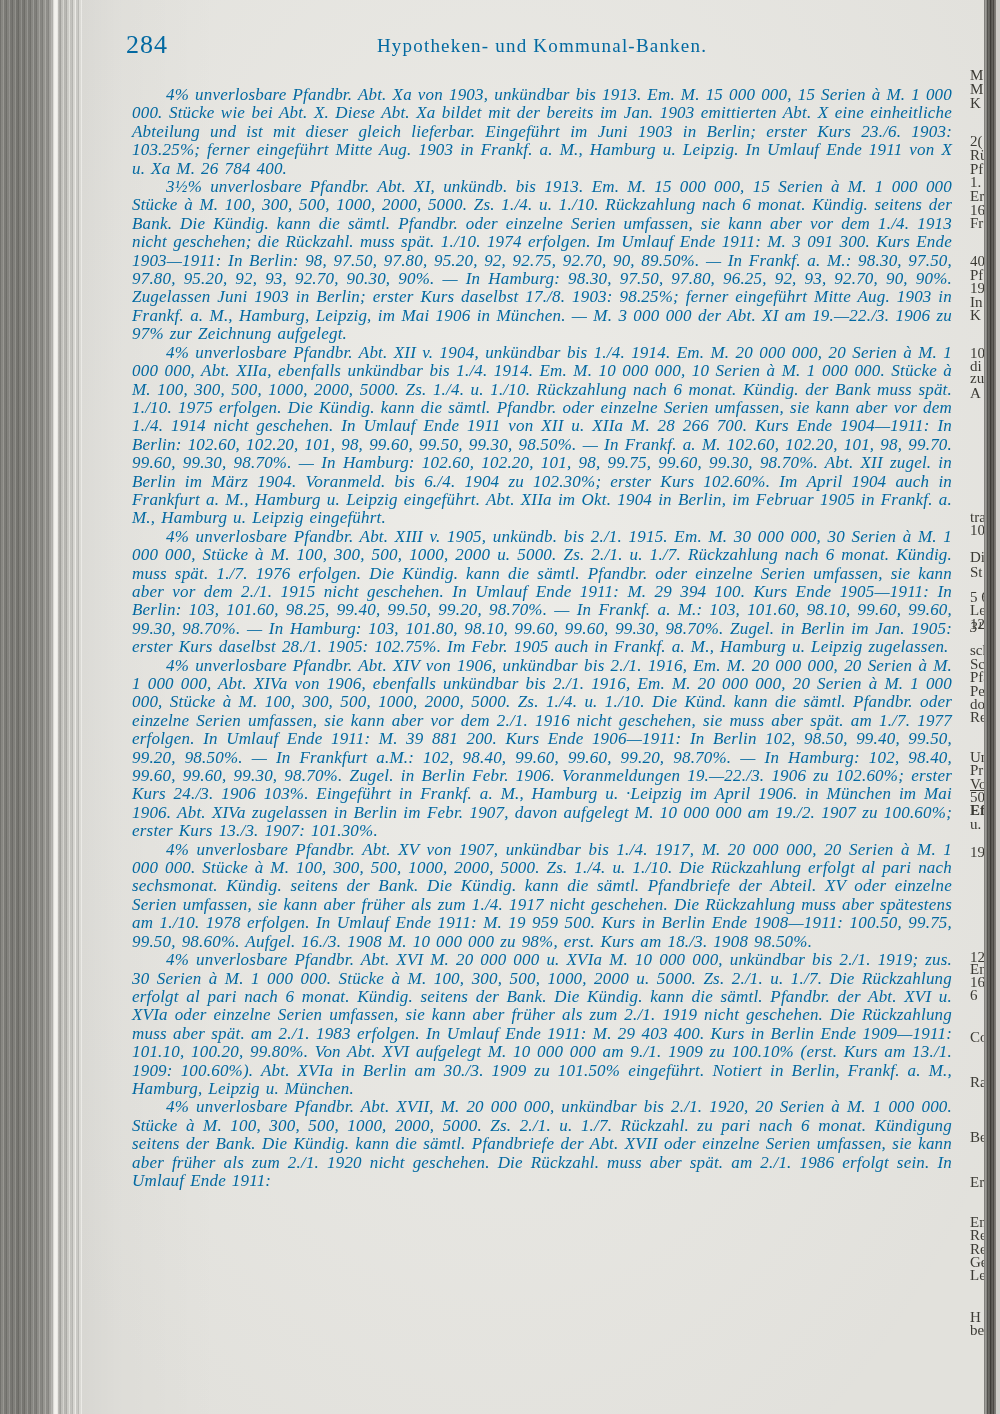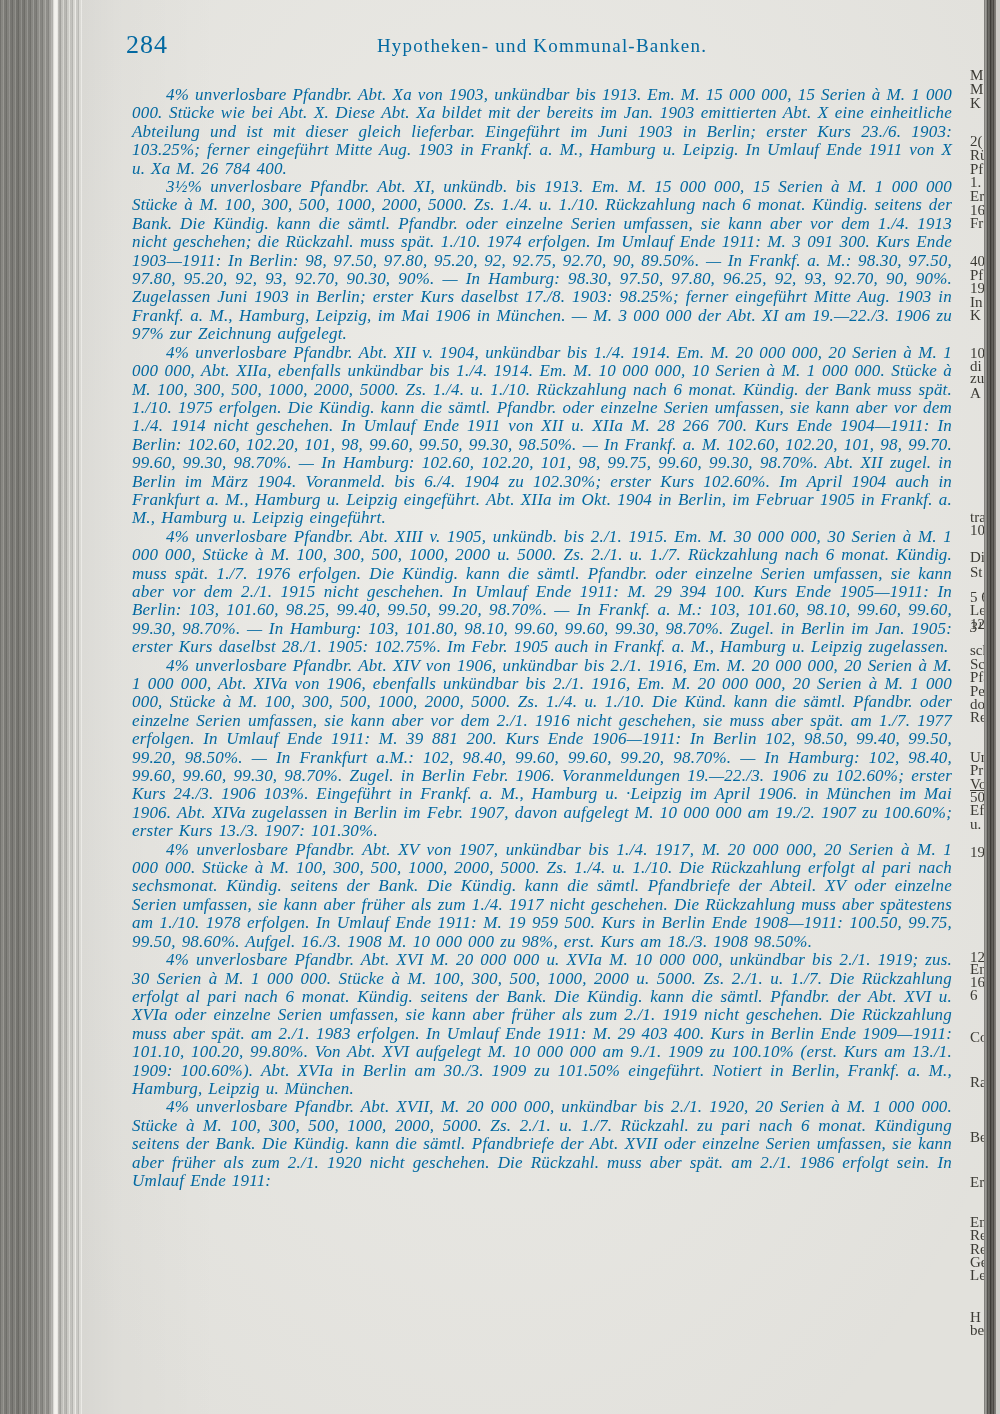--- a/index.html
+++ b/index.html
@@ -127,21 +127,21 @@
     <span style="top: 643px;">sch</span>
     <span style="top: 657px;">Sc</span>
     <span style="top: 670px;">Pfä</span>
     <span style="top: 684px;">Pe</span>
     <span style="top: 697px;">do.</span>
     <span style="top: 710px;">Re</span>
     <span style="top: 750px;">Un</span>
     <span style="top: 763px;">Pr</span>
     <span style="top: 777px; text-decoration: underline;">Vo</span>
     <span style="top: 790px;">50</span>
-    <span style="top: 803px;">Ef</span>
+    <span style="top: 803px; font-weight: bold;">Ef</span>
     <span style="top: 817px;">u.</span>
     <span style="top: 845px;">19</span>
     <span style="top: 950px;">12</span>
     <span style="top: 962px;">En</span>
     <span style="top: 975px;">16</span>
     <span style="top: 988px;">6</span>
     <span style="top: 1030px;">Co</span>
     <span style="top: 1075px;">Ra</span>
     <span style="top: 1130px;">Be</span>
     <span style="top: 1175px;">Er</span>

